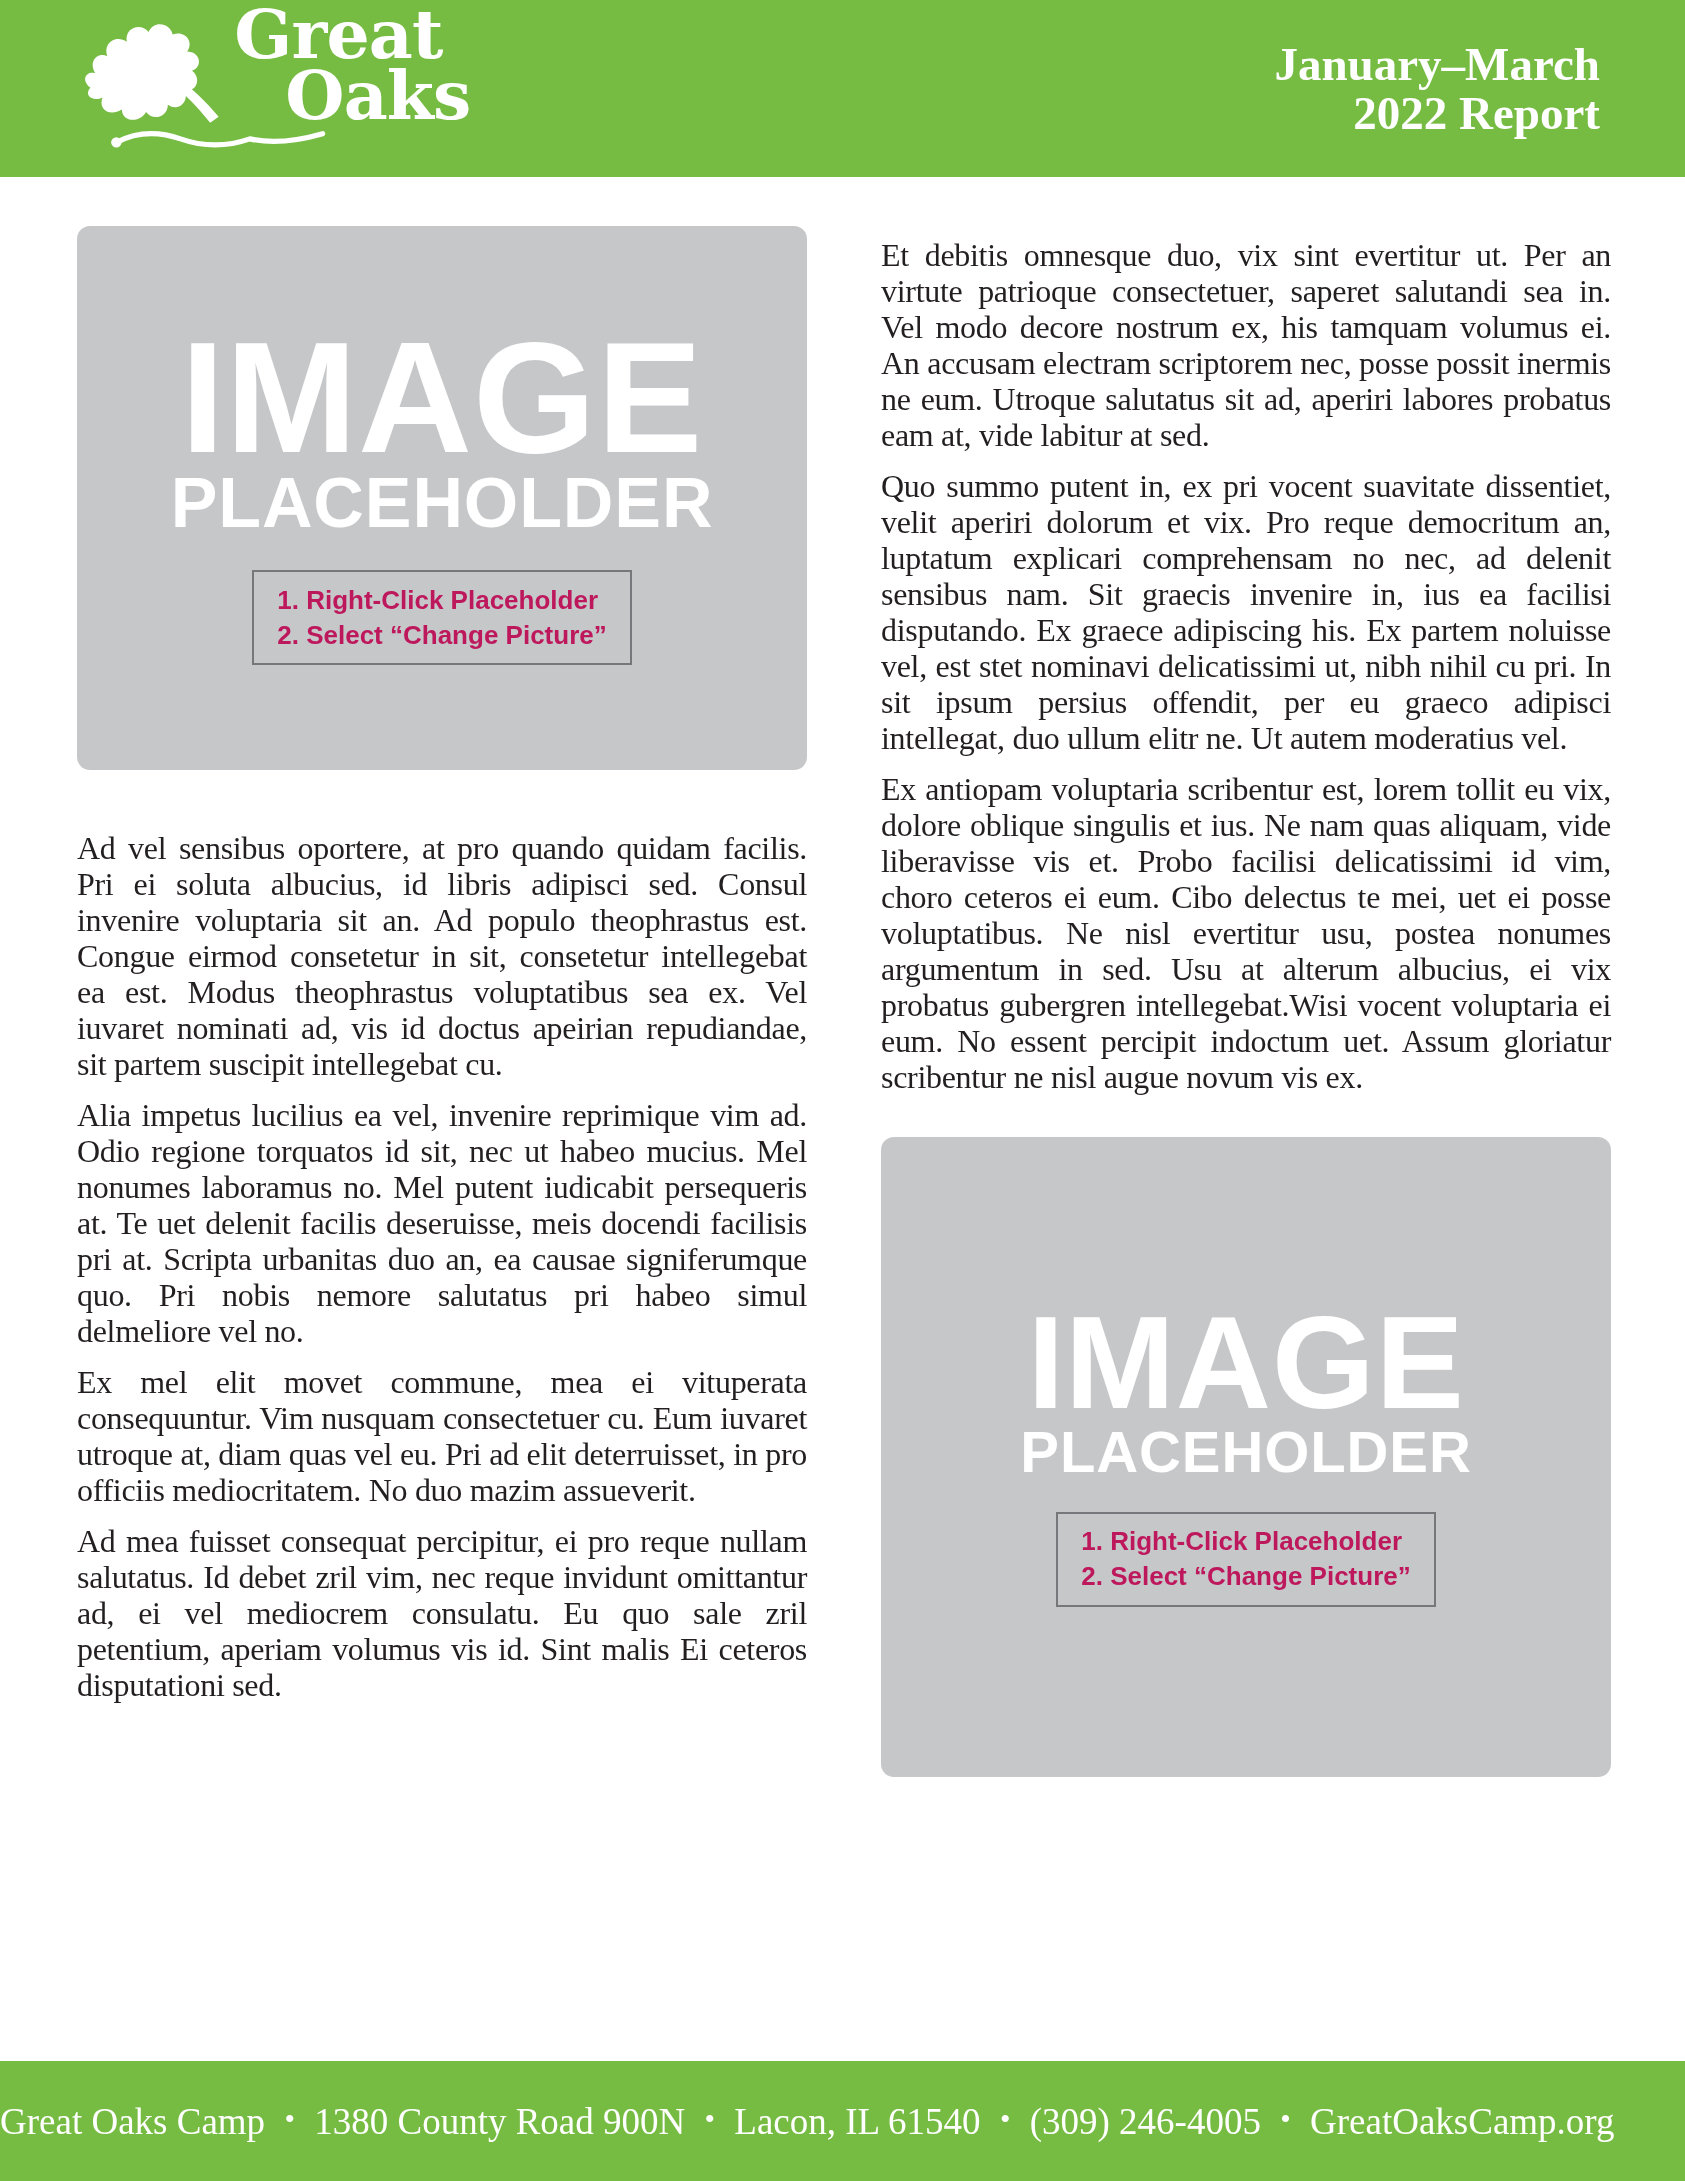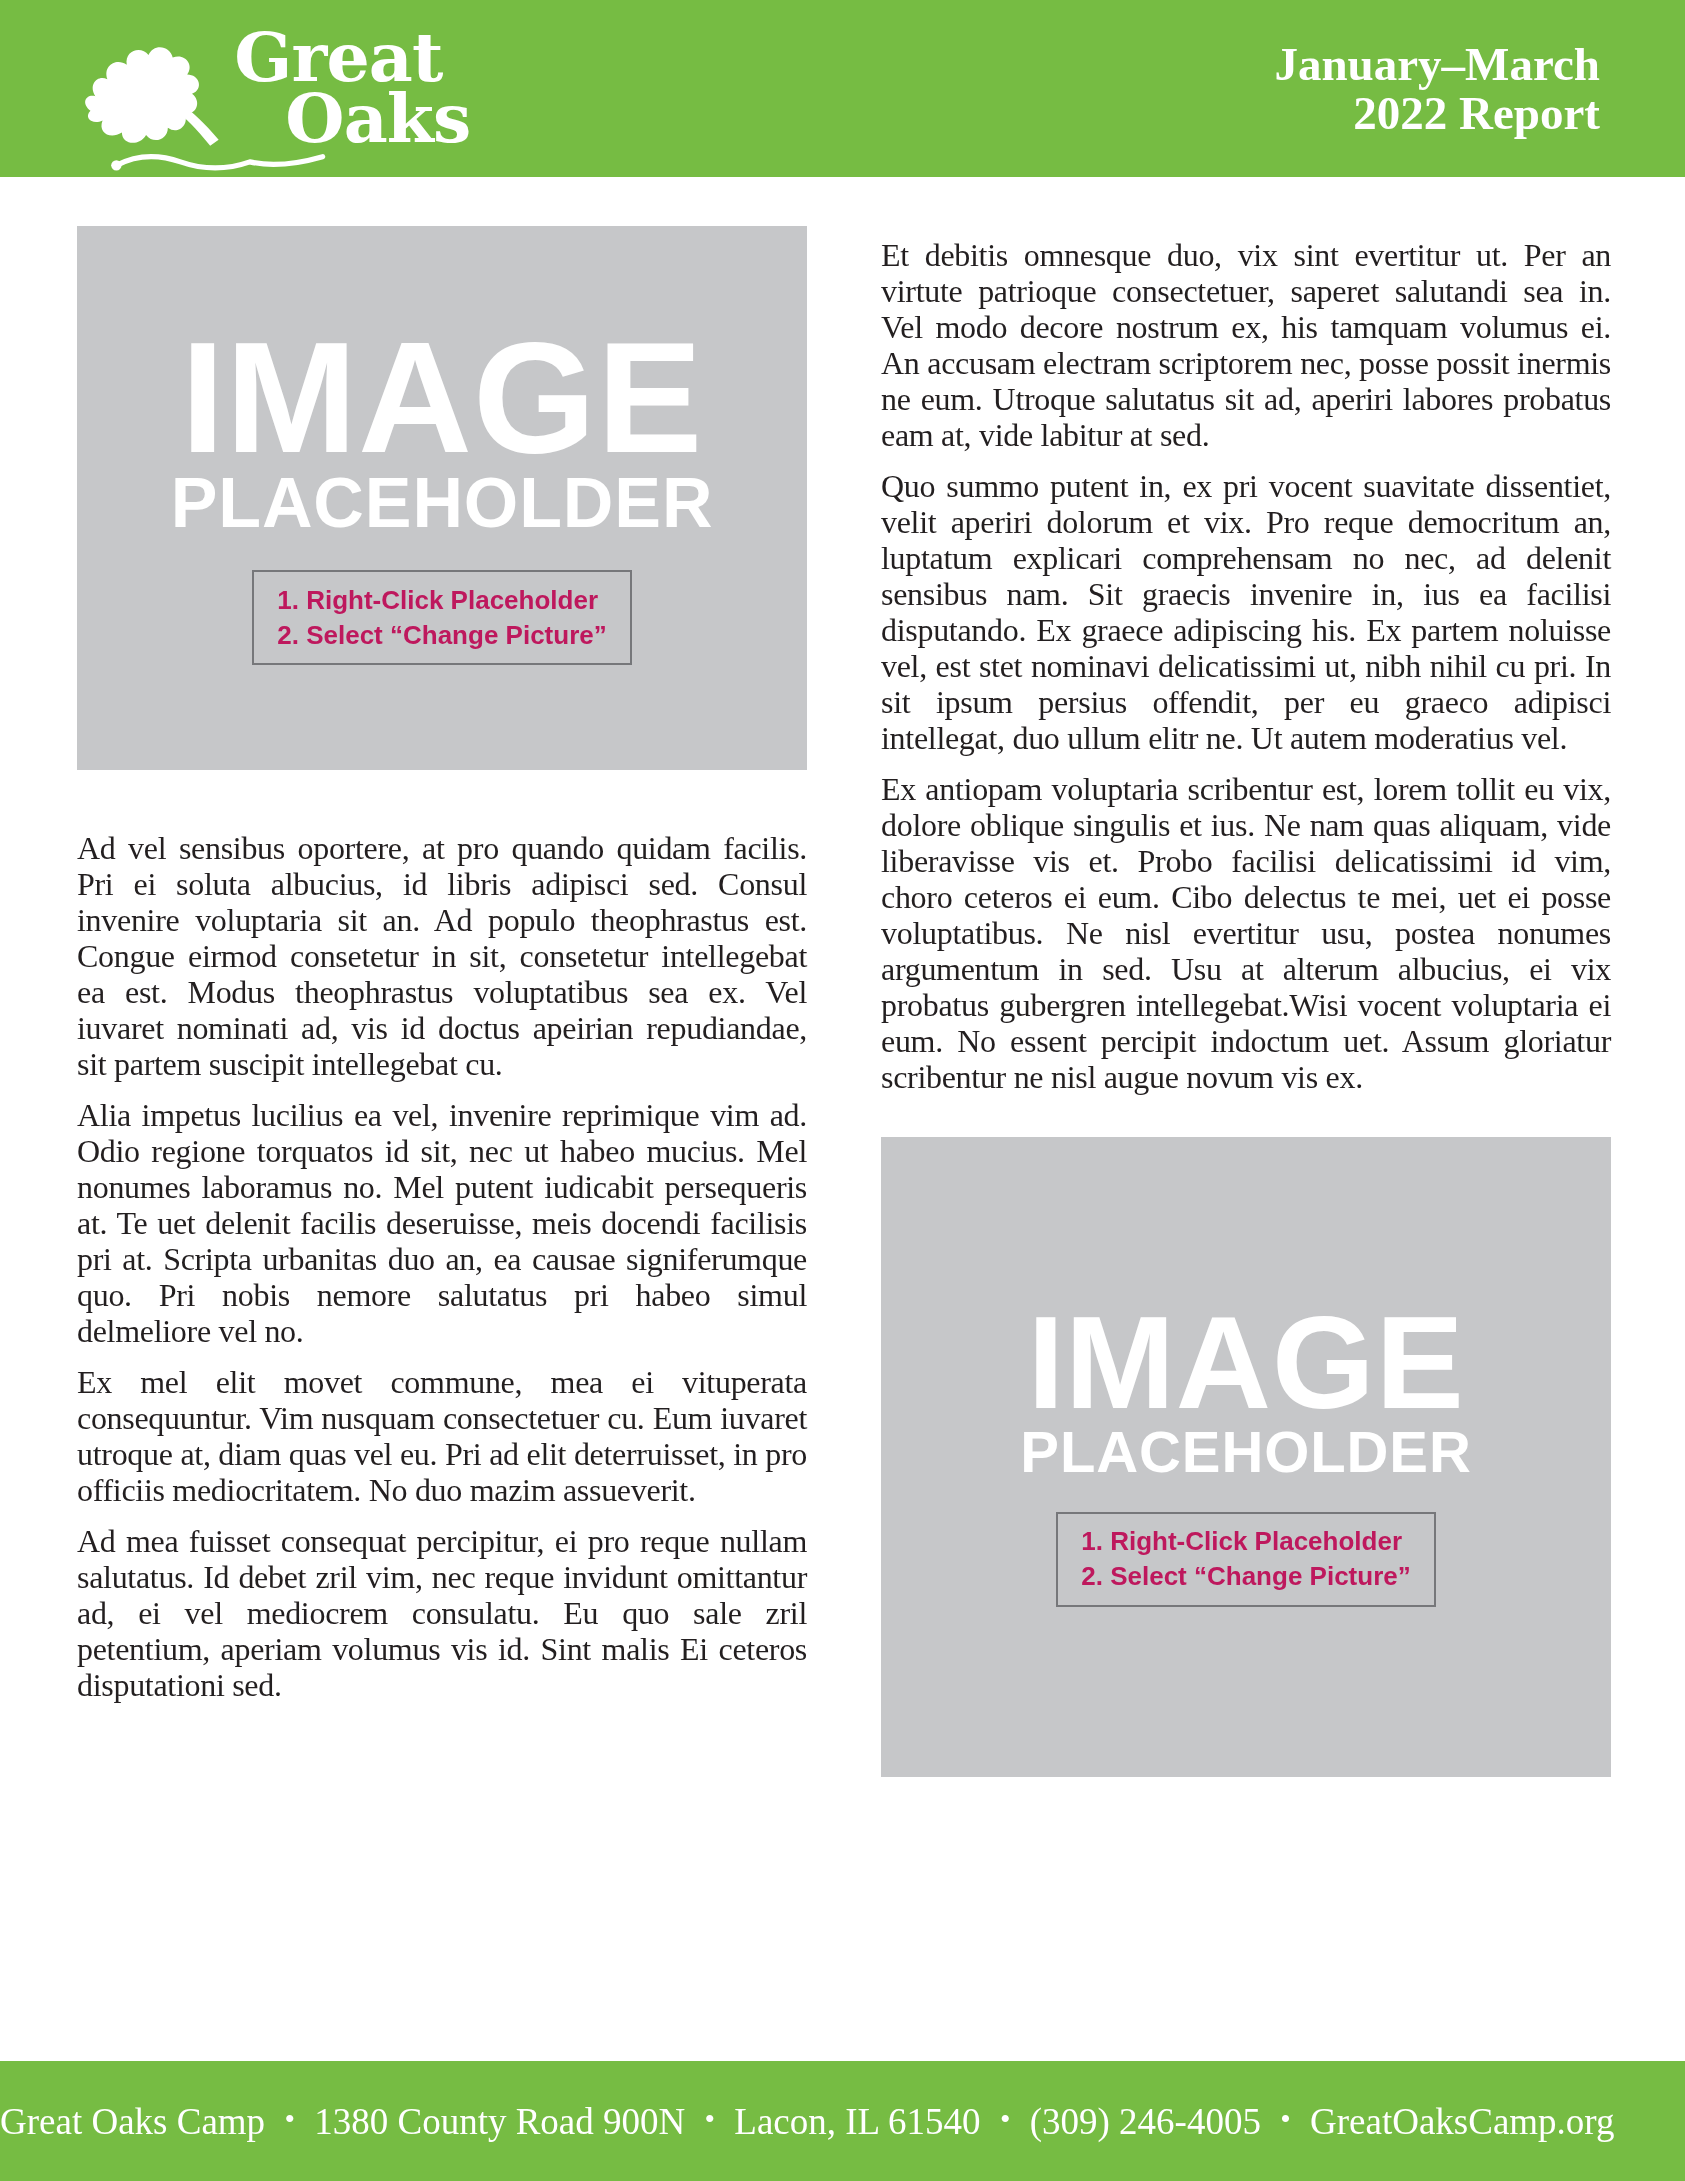--- a/index.html
+++ b/index.html
@@ -6,21 +6,21 @@
   html,body { background:#ffffff; }
   body {
     width:1685px; height:2181px; position:relative; overflow:hidden;
     font-family:"Liberation Serif", serif; color:#231f20;
   }
 
   
   .header {
     position:relative; width:1685px; height:177px; background:#76bc43; color:#fff;
   }
-  .logo { position:absolute; left:75px; top:27px; display:flex; align-items:flex-start; }
+  .logo { position:absolute; left:75px; top:4px; display:flex; align-items:flex-start; }
   .logo-leaf { margin-top:16px; }
   .logo-text {
     margin-left:12.3px; font-family:"DejaVu Serif", serif; font-weight:bold;
     font-size:68px; line-height:61px; letter-spacing:-0.9px;
   }
   .logo-text .line2 { padding-left:51px; }
   .logo-swirl { position:absolute; left:35px; top:121px; }
   .tagline {
     position:absolute; left:50%; top:46px; transform:translateX(-50%);
     font-family:"DejaVu Serif", serif; font-style:italic; font-weight:bold;
@@ -44,20 +44,21 @@
     letter-spacing:-0.3px; margin-bottom:15px; color:#231f20;
   }
   .left-paras { margin-top:60px; }
   .right-paras { margin-top:10.5px; }
 
   
   .placeholder {
     background:#c6c7c9; width:100%;
     display:flex; flex-direction:column; align-items:center; justify-content:center;
     font-family:"Liberation Sans", sans-serif;
+    border-radius:13px;
   }
   .ph-1 { height:544px; }
   .ph-2 { height:640px; margin-top:42px; }
   .ph-title-1 { font-size:158px; line-height:132px; }
   .ph-sub-1   { font-size:70px;  line-height:81px; }
   .ph-title-2 { font-size:132px; line-height:111px; }
   .ph-sub-2   { font-size:58px;  line-height:68px; }
   .ph-title-1, .ph-title-2, .ph-sub-1, .ph-sub-2 {
     color:#ffffff; font-weight:bold; letter-spacing:0.9px; white-space:nowrap;
   }

